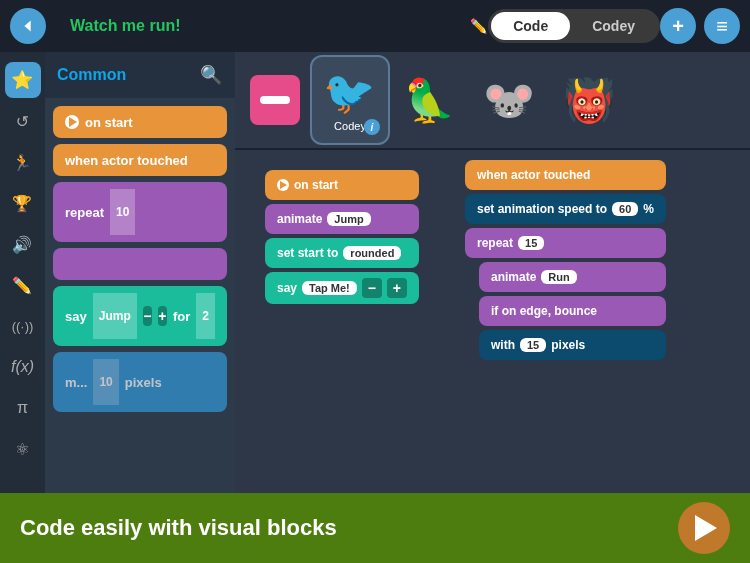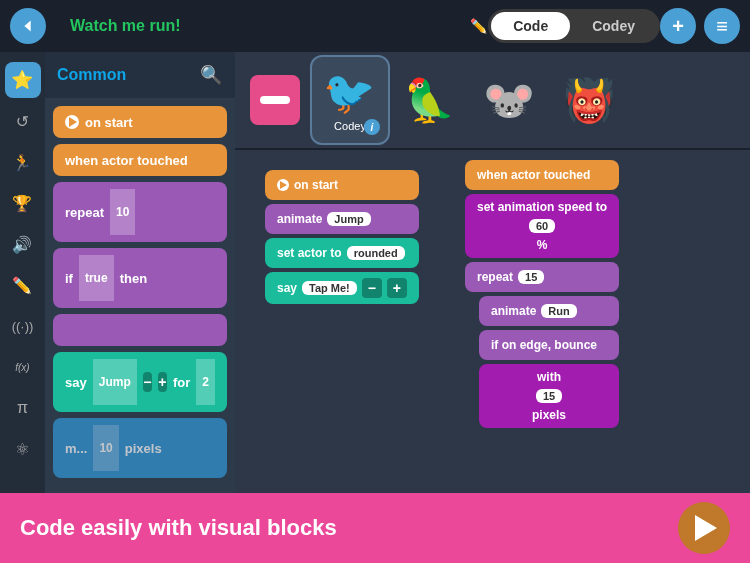--- a/index.html
+++ b/index.html
@@ -265,21 +265,21 @@
       align-items: center;
       gap: 5px;
       margin-bottom: 4px;
       min-height: 30px;
       white-space: nowrap;
       position: relative;
     }
     .canvas-block-orange { background: #e8943a; }
     .canvas-block-purple { background: #9b59b6; }
     .canvas-block-teal { background: #1abc9c; }
-    .canvas-block-blue { background: #a21caf; flex-direction: column; }
+    .canvas-block-blue { background: #0c4a6e; }
     .canvas-val {
       background: rgba(255,255,255,0.3);
       border-radius: 4px;
       padding: 1px 7px;
       font-size: 11px;
     }
     .canvas-val.white-bg {
       background: white;
       color: #333;
       border-radius: 6px;
@@ -309,21 +309,21 @@
       color: white;
       font-size: 14px;
       cursor: pointer;
     }
 
     
     .bottom-bar {
       position: absolute;
       bottom: 0; left: 0; right: 0;
       height: 70px;
-      background: #ec4899;
+      background: #4d7c0f;
       display: flex;
       align-items: center;
       padding: 0 20px;
       z-index: 10;
     }
     .bottom-text {
       color: white;
       font-size: 22px;
       font-weight: 900;
       flex: 1;
@@ -389,21 +389,21 @@
   <div class="sidebar-icon">
     <span style="color:#aaa;font-size:16px;">🔊</span>
   </div>
   <div class="sidebar-icon">
     <span style="color:#aaa;font-size:16px;">✏️</span>
   </div>
   <div class="sidebar-icon">
     <span style="color:#aaa;font-size:13px;">((·))</span>
   </div>
   <div class="sidebar-icon">
-    <span style="color:#aaa;font-size:10px;font-style:italic;">f(x)</span>
+    <span style="color:#aaa;font-size:16px;font-style:italic;">f(x)</span>
   </div>
   <div class="sidebar-icon">
     <span style="color:#aaa;font-size:16px;">π</span>
   </div>
   <div class="sidebar-icon">
     <span style="color:#aaa;font-size:16px;">⚛</span>
   </div>
 </div>
 
 <div class="blocks-panel">
@@ -420,25 +420,20 @@
 
     <div class="block block-orange">
       <span>when actor touched</span>
     </div>
 
     <div class="block block-purple">
       <span>repeat</span>
       <span class="block-value">10</span>
     </div>
 
-    <div class="block block-purple">
-      <span>if</span>
-      <span class="block-value">true</span>
-      <span>then</span>
-    </div>
 
 
     <div class="block block-purple">
     </div>
 
     <div class="block block-teal">
       <span>say</span>
       <span class="block-value">Jump</span>
       <span class="pm-btn">−</span>
       <span class="pm-btn">+</span>
@@ -484,21 +479,21 @@
   <div class="canvas-group" style="left:30px; top:20px;">
     <div class="canvas-block canvas-block-orange">
       <div class="canvas-play-dot"></div>
       <span>on start</span>
     </div>
     <div class="canvas-block canvas-block-purple">
       <span>animate</span>
       <span class="canvas-val white-bg">Jump</span>
     </div>
     <div class="canvas-block canvas-block-teal">
-      <span>set actor to</span>
+      <span>set start to</span>
       <span class="canvas-val white-bg">rounded</span>
     </div>
     <div class="canvas-block canvas-block-teal">
       <span>say</span>
       <span class="canvas-val white-bg">Tap Me!</span>
       <span class="pm-btn">−</span>
       <span class="pm-btn">+</span>
     </div>
   </div>
 

